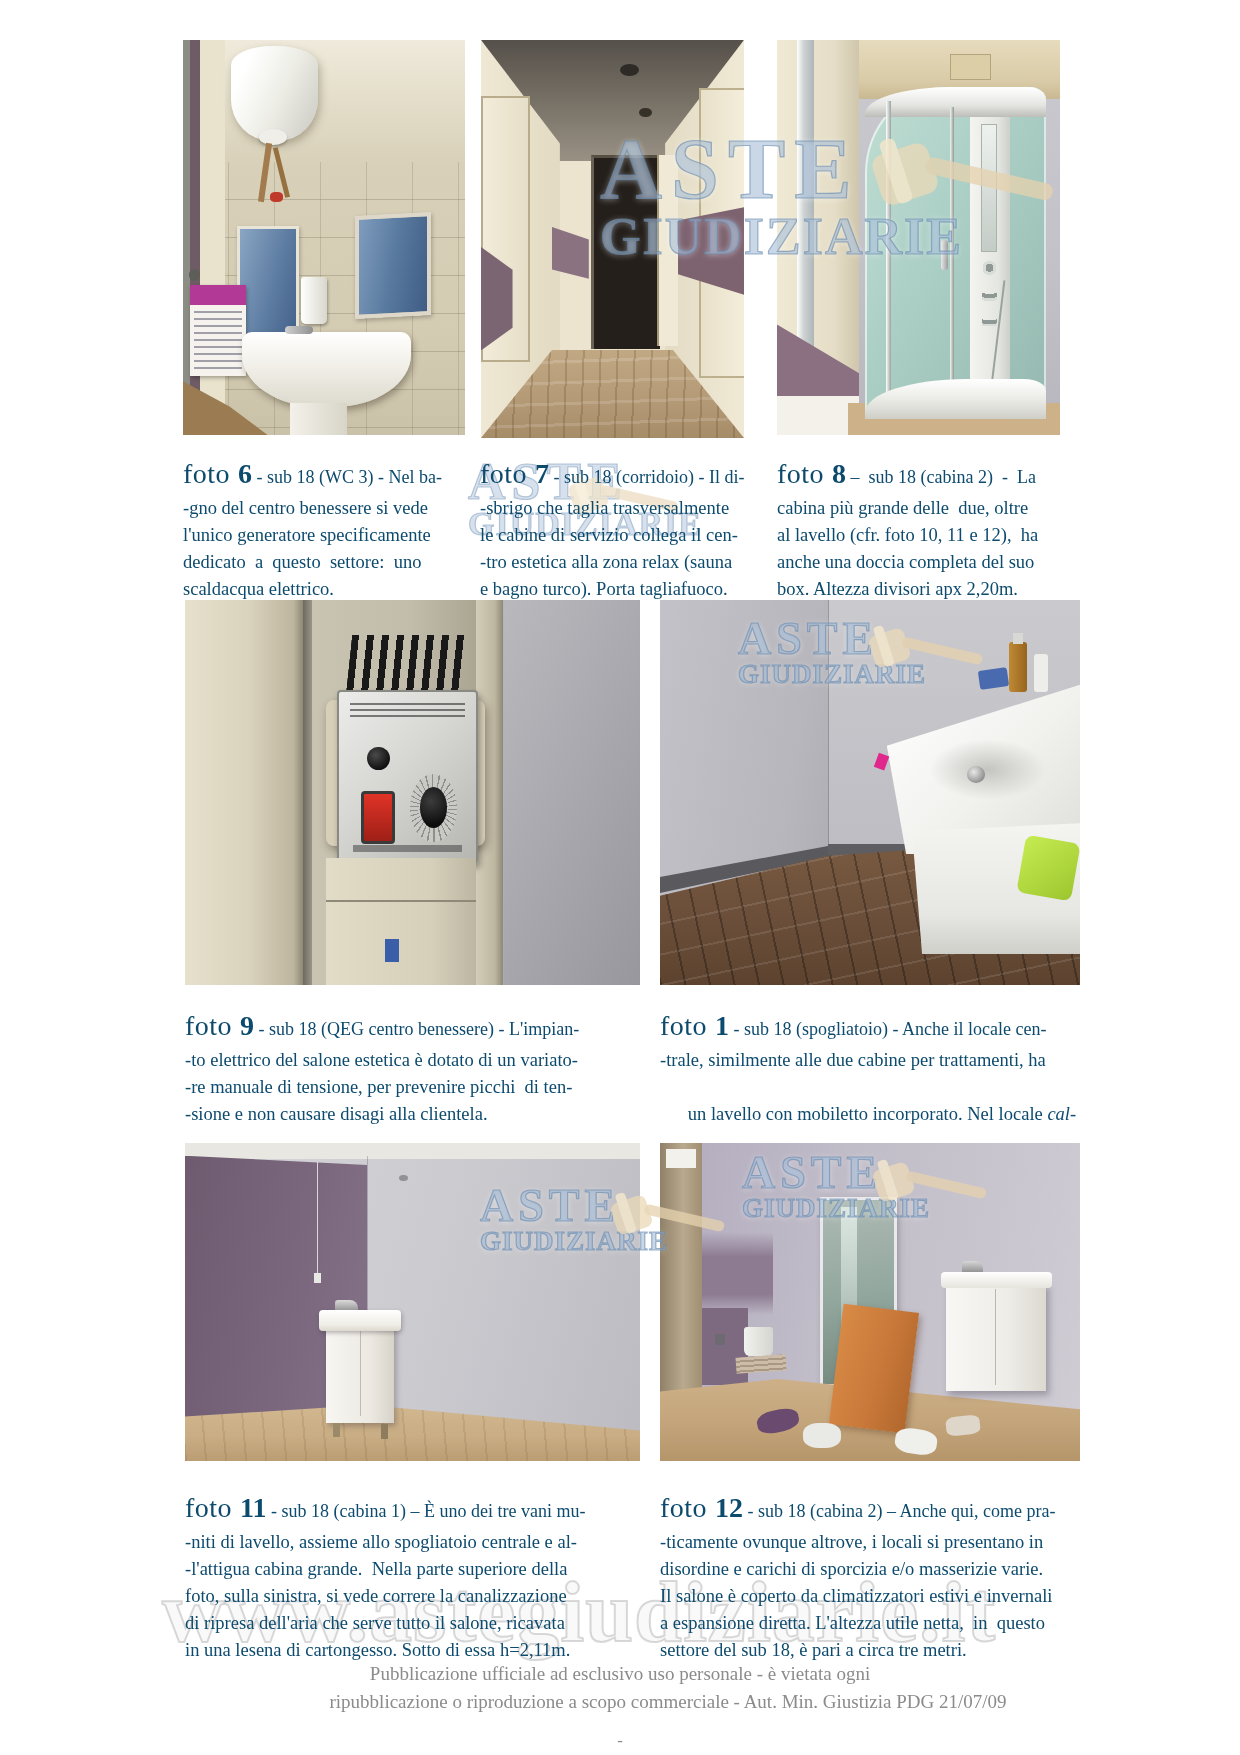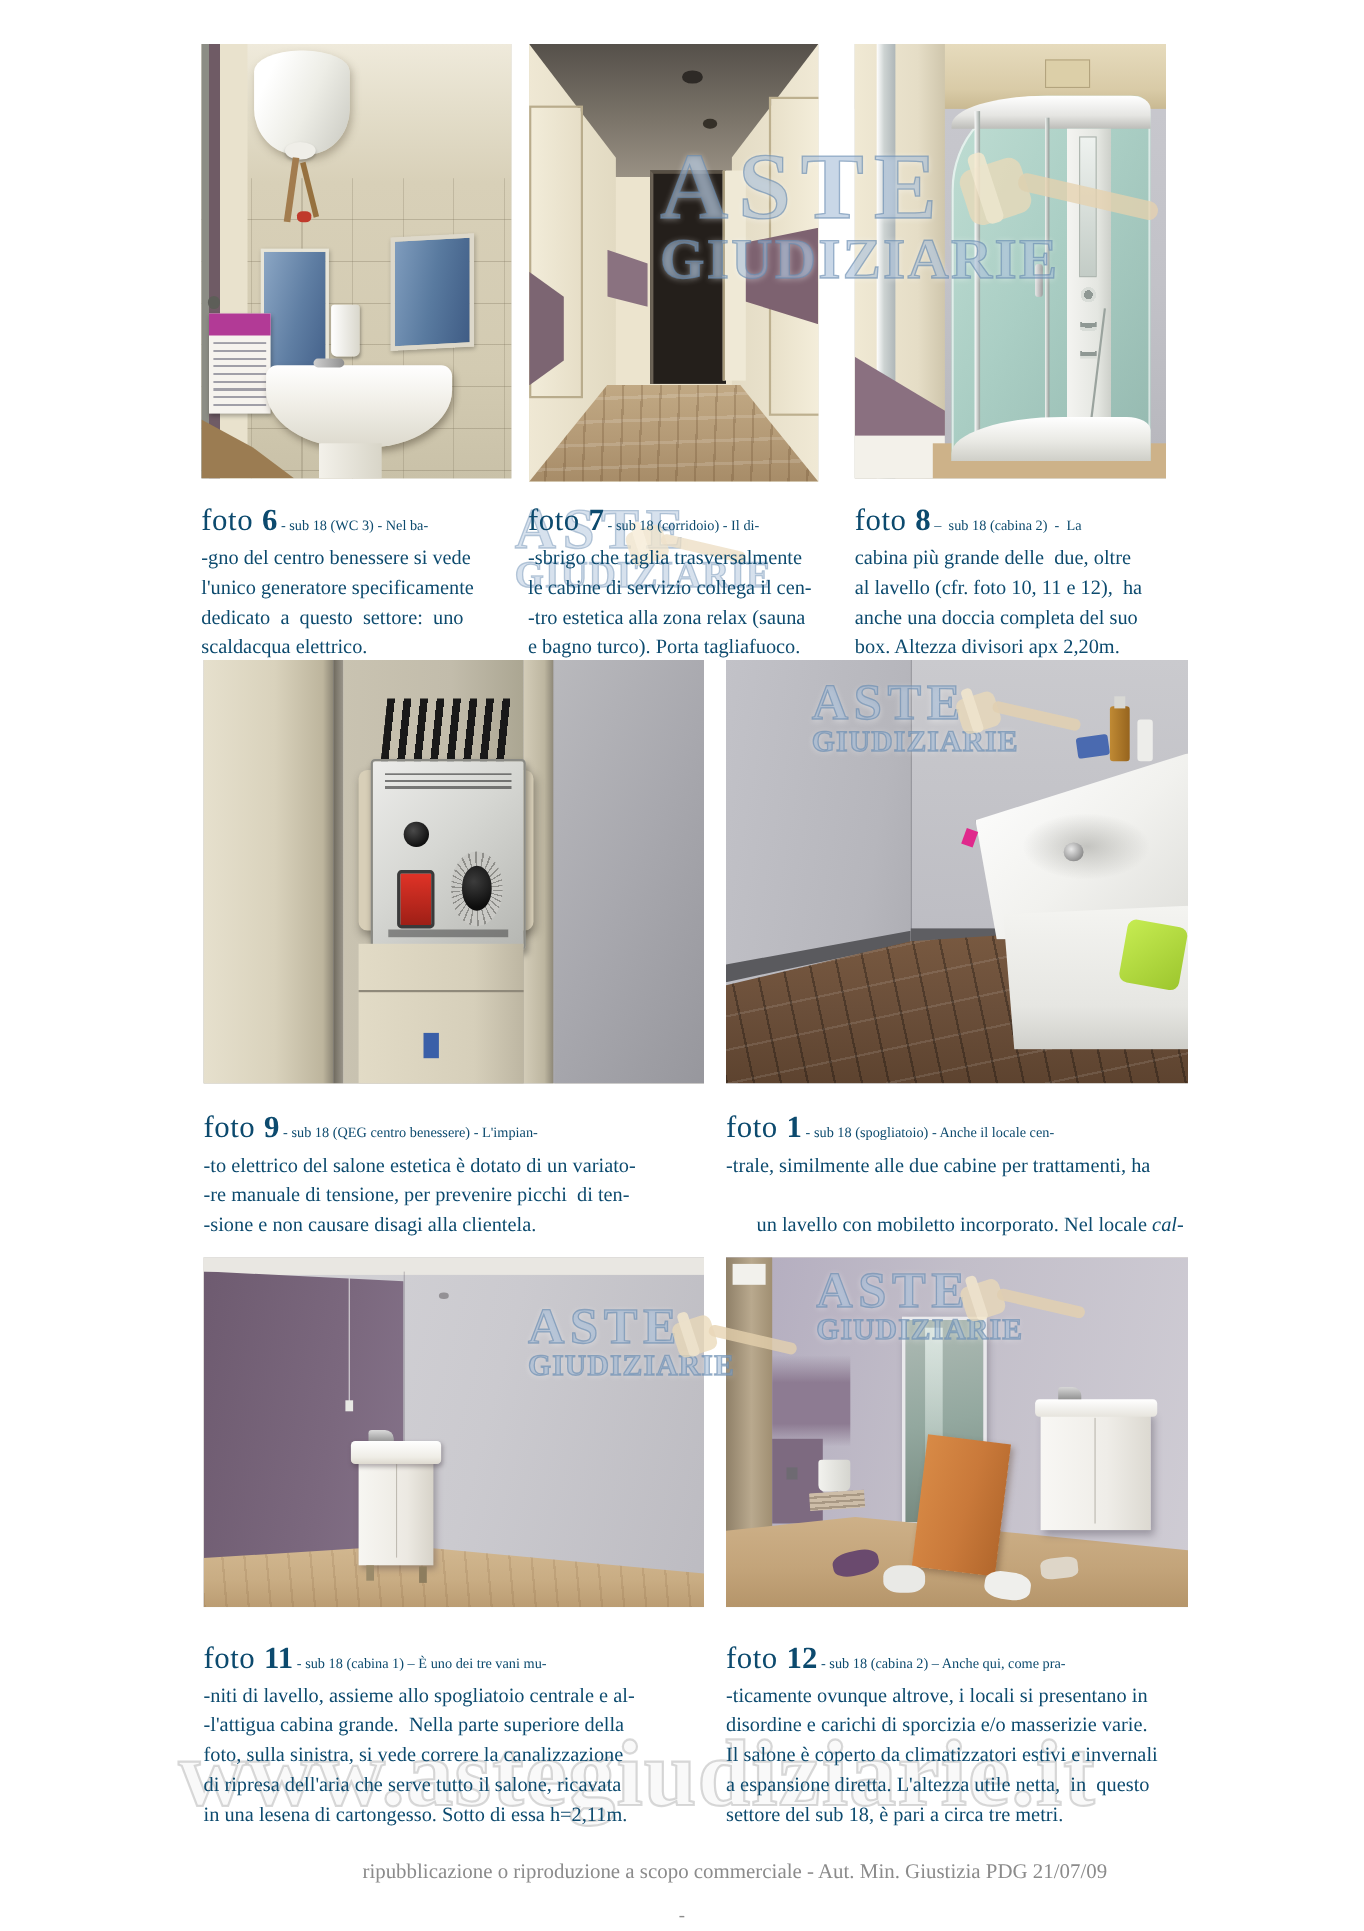--- a/index.html
+++ b/index.html
@@ -4,21 +4,21 @@
 <style>
   html,body{margin:0;padding:0;background:#ffffff;}
   .page{position:relative;width:1240px;height:1755px;background:#ffffff;overflow:hidden;
         font-family:Liberation Serif, serif;}
   .abs{position:absolute;}
   .photo{position:absolute;overflow:hidden;z-index:1;background:#d8d4c8;}
   .caption{position:absolute;z-index:5;font-size:18.5px;color:#0c4a6e;line-height:27px;margin-top:16px;}
   .cap-l1{display:flex;align-items:baseline;height:35px;white-space:pre;}
   .fw{font-size:28px;font-weight:400;letter-spacing:.5px;}
   .fn{font-size:28px;font-weight:700;margin-left:8px;}
-  .cf{font-size:13px;white-space:pre;}
+  .cf{font-size:18px;white-space:pre;}
   .cap-rest,.cap-line{white-space:pre;}
   .it{font-style:italic;}
   .wm{position:absolute;z-index:3;pointer-events:none;font-weight:700;line-height:.92;}
   .wm .t{color:rgba(148,176,208,.50);-webkit-text-stroke:1.2px rgba(104,138,176,.62);
          text-shadow:0 1px 6px rgba(255,255,255,.45);}
   .wm-url{position:absolute;z-index:2;pointer-events:none;font-weight:700;
           font-size:86px;letter-spacing:1px;color:rgba(215,215,215,.16);
           -webkit-text-stroke:2px rgba(155,155,155,.38);white-space:nowrap;}
   .gavel{position:absolute;opacity:.85;}
   .footer-line{position:absolute;left:0;width:100%;text-align:center;color:#8b8b8b;
@@ -291,16 +291,17 @@
     <div class="cap-l1">
       <span class="fw">foto</span><span class="fn">12</span><span class="cf"> - sub 18 (cabina 2) – Anche qui, come pra-</span>
     </div>
     <div class="cap-rest">-ticamente ovunque altrove, i locali si presentano in
 disordine e carichi di sporcizia e/o masserizie varie.
 Il salone è coperto da climatizzatori estivi e invernali
 a espansione diretta. L'altezza utile netta,  in  questo
 settore del sub 18, è pari a circa tre metri.</div>
   </div>
 
+  <div class="footer-line" style="top:1663px;">Pubblicazione ufficiale ad esclusivo uso personale - è vietata ogni</div>
   <div class="footer-line" style="top:1691px;padding-left:48px;">ripubblicazione o riproduzione a scopo commerciale - Aut. Min. Giustizia PDG 21/07/09</div>
   <div class="footer-line" style="top:1731px;font-size:17px;">-</div>
 
 </div>
 
 </body></html>

